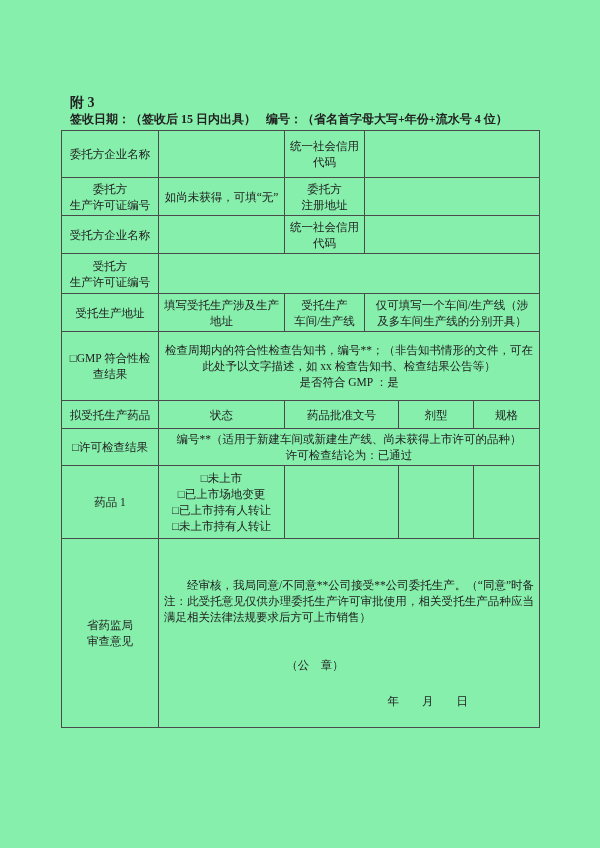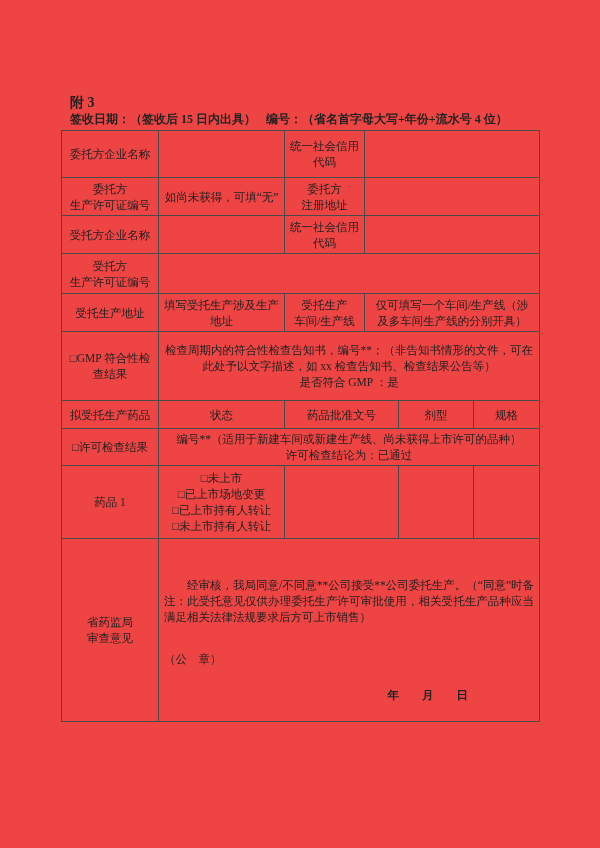--- a/index.html
+++ b/index.html
@@ -1,20 +1,20 @@
 <!DOCTYPE html>
 <html><head>
 <meta charset="utf-8">
 <style>
   * { margin:0; padding:0; box-sizing:border-box; }
   html,body { background:#ffffff; }
   .page {
     position:relative;
     width:600px; height:848px;
-    background:#ef4444;
+    background:#86efac;
     padding:95px 61px 0 61px;
     font-family:"Liberation Serif","DejaVu Serif",serif;
     color:#222222;
     overflow:hidden;
   }
   .attachment {
     font-weight:bold;
     font-size:14px;
     line-height:16px;
     margin-left:9px;
@@ -49,22 +49,22 @@
     padding:2px 5px;
     text-align:center;
     vertical-align:middle;
     white-space:pre-line;
     word-break:break-all;
     overflow:hidden;
   }
   td.al { text-align:left; }
   td.top { vertical-align:top; }
   .opinion { text-align:justify; text-indent:2em; margin-top:20px; }
-  .seal  { text-align:left; padding-right:68px; margin-top:10px; }
-  .rdate { text-align:right; padding-right:66px; margin-top:4px;font-weight:bold; }
+  .seal  { text-align:center; padding-right:68px; margin-top:16px; }
+  .rdate { text-align:right; padding-right:66px; margin-top:4px; }
 </style>
 </head>
 <body>
 
 <div class="page">
 
   <div class="attachment">附 3</div>
 
 
   <div class="meta">

